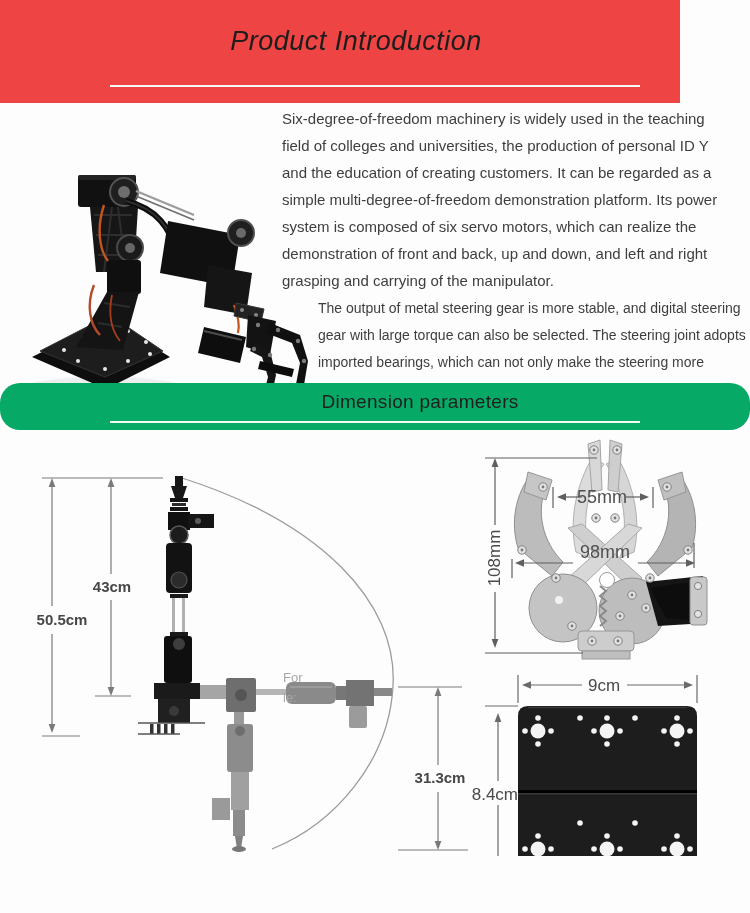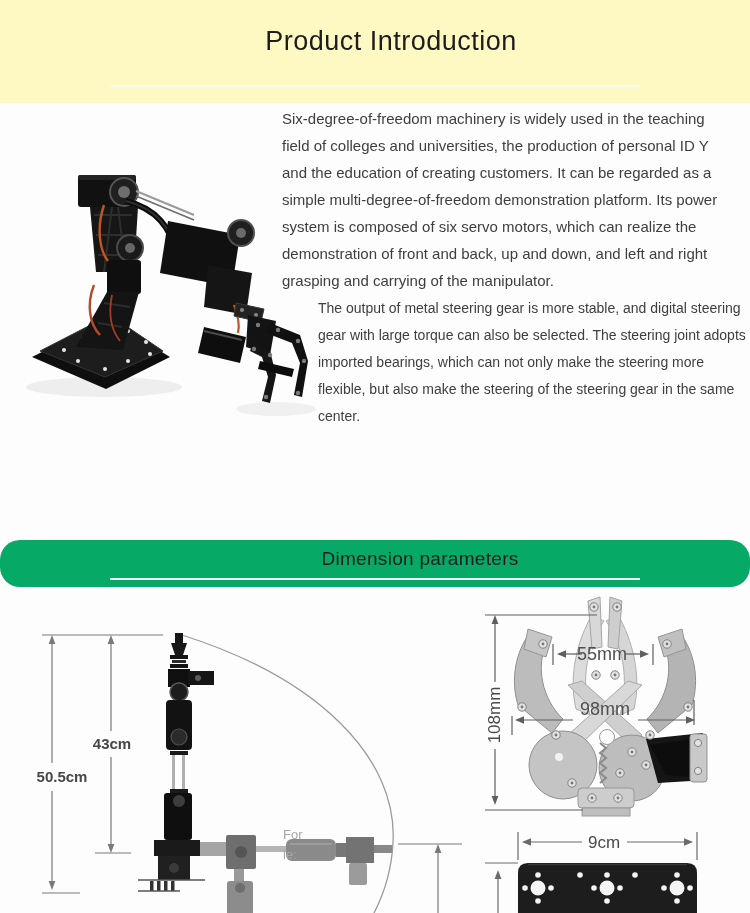--- a/index.html
+++ b/index.html
@@ -1,28 +1,28 @@
 <!DOCTYPE html>
 <html><head>
 <meta charset="utf-8">
 <style>
   html,body{margin:0;padding:0;background:#fff;}
   .page{
     position:relative;width:750px;height:913px;overflow:hidden;
     background:#fdfdfd;font-family:"Liberation Sans","DejaVu Sans",sans-serif;
   }
   
-  .hero{position:relative;width:750px;height:103px;background:#fef9c3;}
+  .hero{position:relative;width:680px;height:103px;background:#ef4444;font-style:italic;}
   .hero h1{
     margin:0;padding-top:26px;text-align:center;transform:translateX(16px);
     font-size:27px;font-weight:400;color:#1d1d1d;letter-spacing:.5px;
   }
   .hero-underline{position:absolute;left:110px;top:85px;width:530px;height:2px;background:#f2fbf7;}
   
-  .intro{position:relative;width:750px;height:437px;background:#fdfdfd;}
+  .intro{position:relative;width:750px;height:280px;background:#fdfdfd;}
   .intro .photo{position:absolute;left:8px;top:62px;width:310px;height:258px;}
   .para{
     position:absolute;margin:0;white-space:pre-line;color:#3e3e3e;
   }
   .para1{left:282px;top:2px;font-size:15px;line-height:27px;}
   .para2{left:318px;top:192px;font-size:14px;line-height:27px;}
   
   .banner{position:relative;width:750px;height:47px;margin-top:0;background:#07a967;border-radius:20px;}
   .banner h2{
     margin:0;padding-top:8px;text-align:center;transform:translateX(45px);

